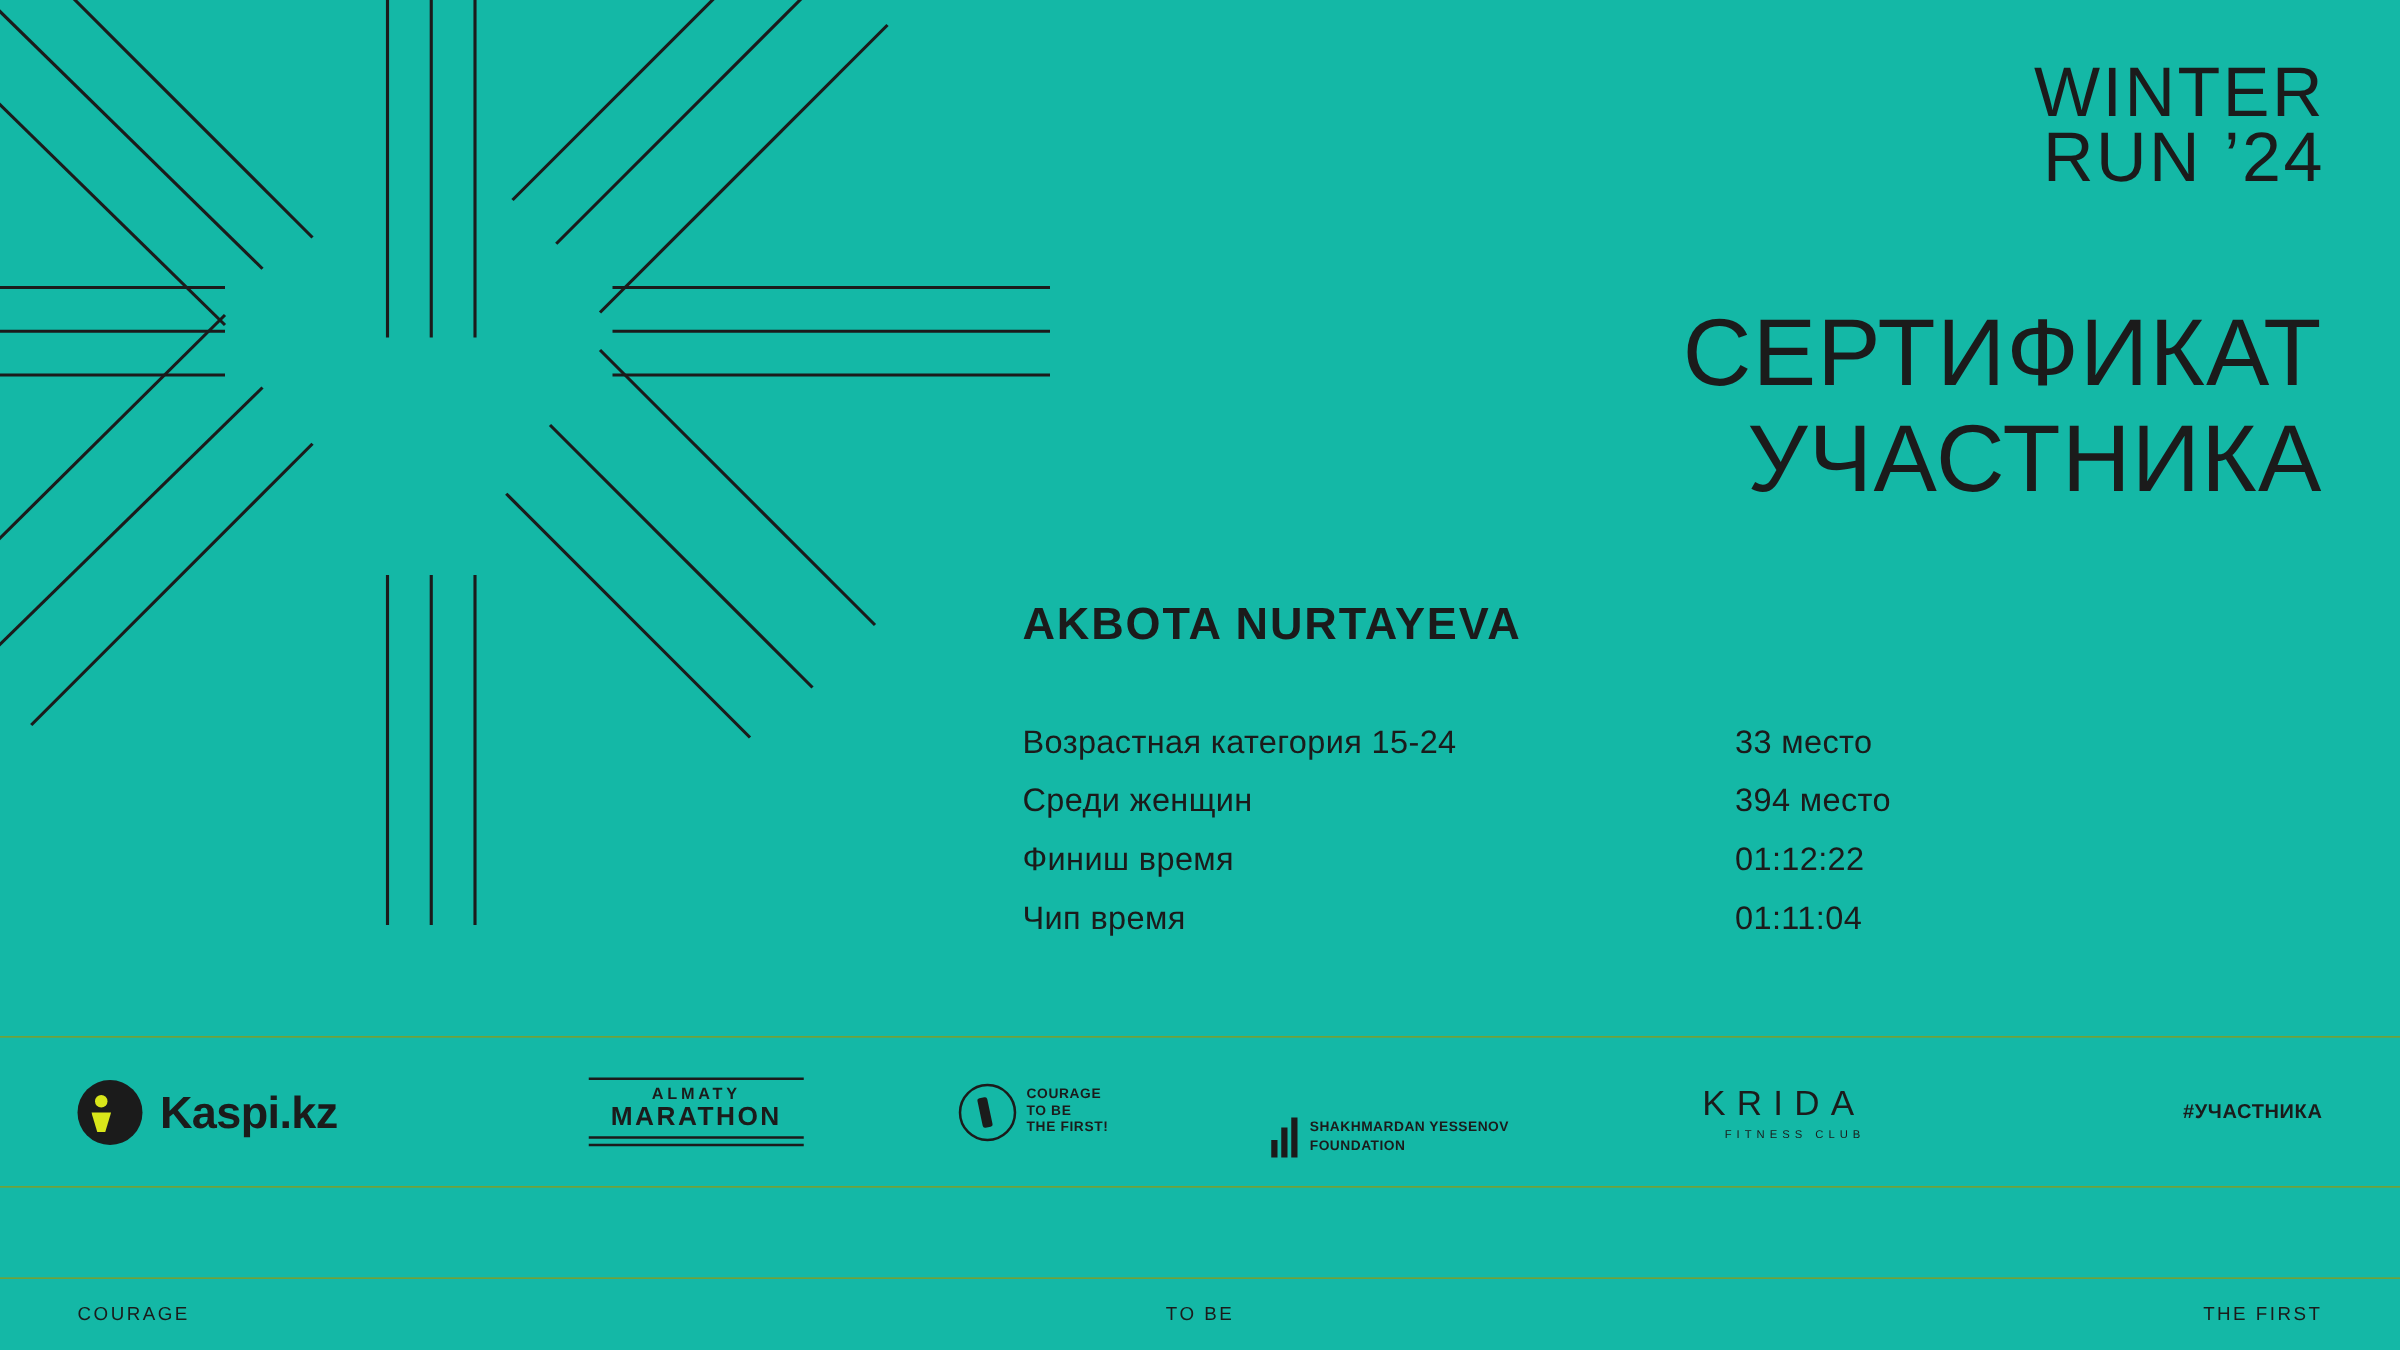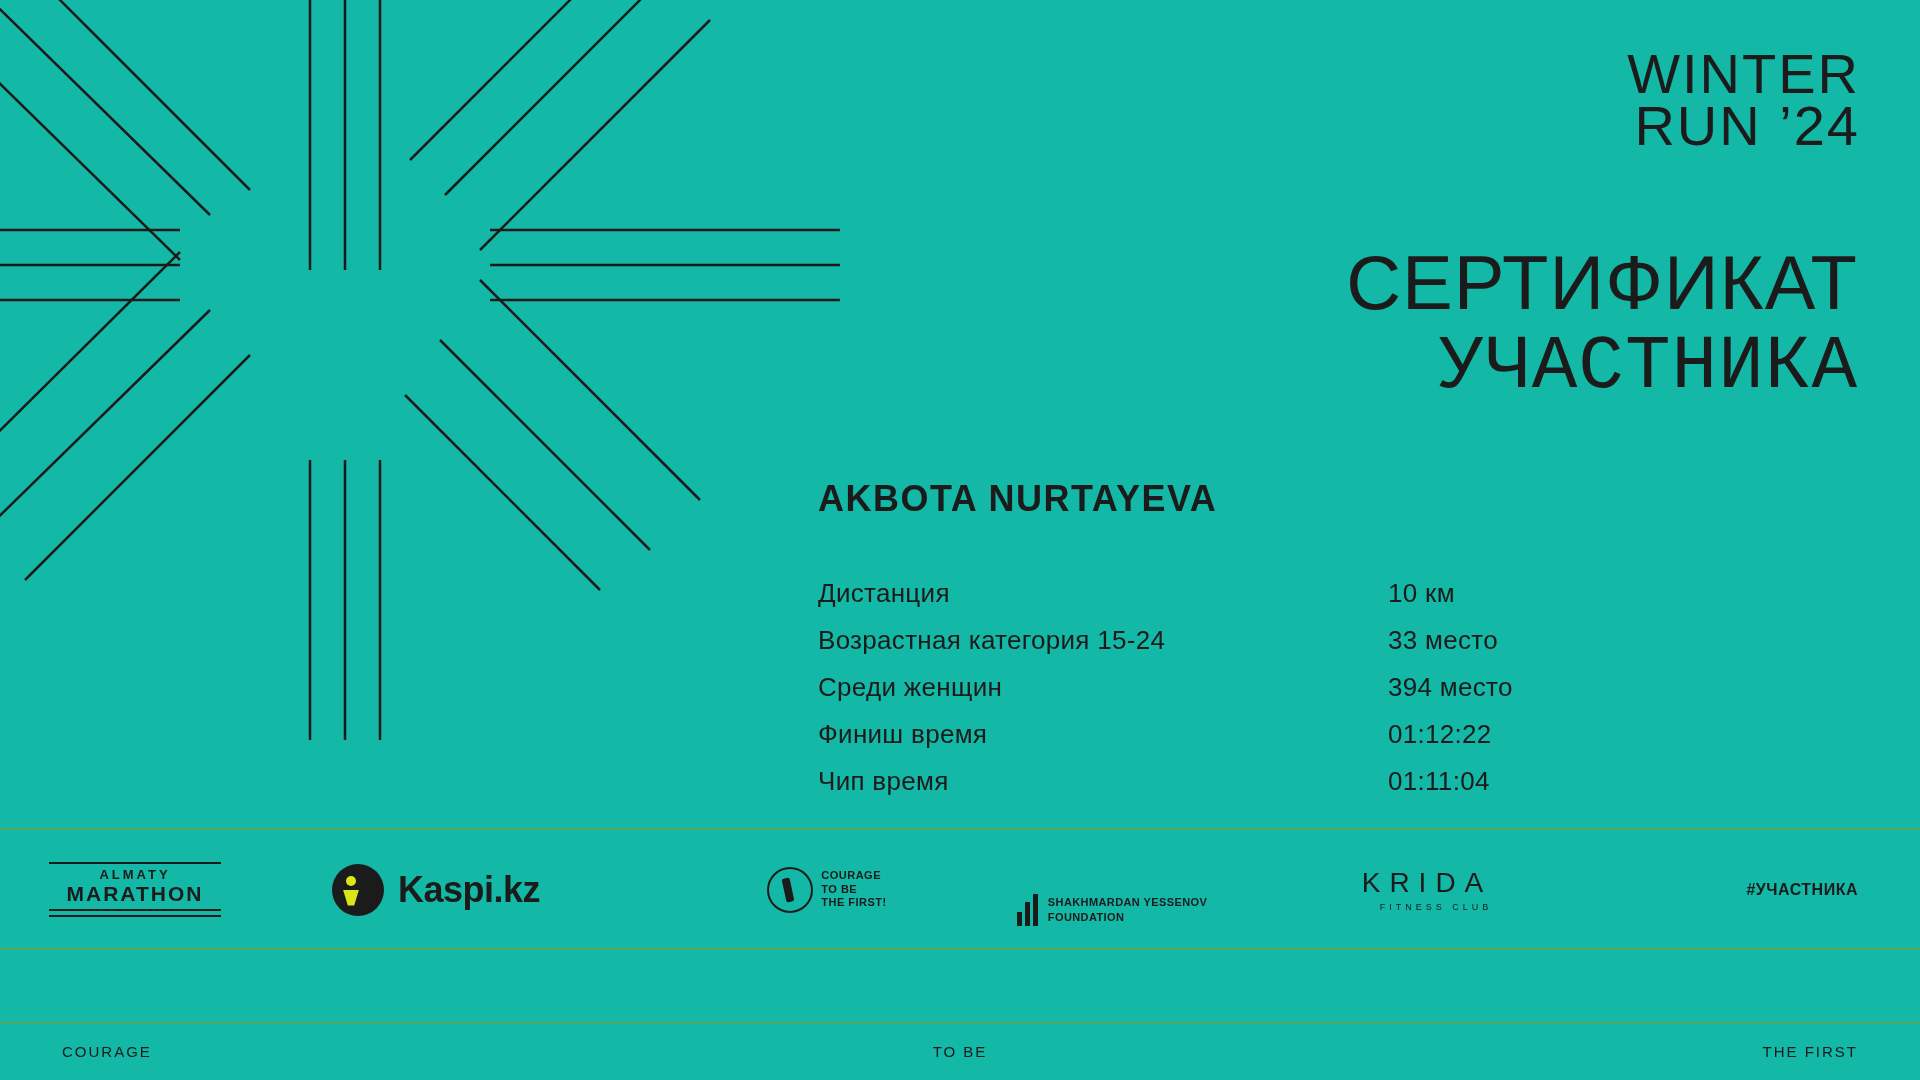--- a/index.html
+++ b/index.html
@@ -51,21 +51,21 @@
     position: absolute;
     right: 62px;
     top: 240px;
     text-align: right;
     font-size: 76px;
     line-height: 1.12;
     font-weight: 400;
     letter-spacing: 1px;
     color: #1b1b1b;
   }
-  .cert-title .l2 { display: block; font-family: Liberation Mono, monospace; }
+  .cert-title .l2 { display: block; }
 
   .participant-name {
     position: absolute;
     left: 818px;
     top: 478px;
     font-size: 36px;
     font-weight: 700;
     letter-spacing: 1.5px;
     color: #1b1b1b;
   }
@@ -257,24 +257,20 @@
 
   <div class="cert-title">
     <span>СЕРТИФИКАТ</span>
     <span class="l2">УЧАСТНИКА</span>
   </div>
 
   <div class="participant-name">AKBOTA NURTAYEVA</div>
 
   <div class="results">
     <div class="result-row">
-      <div class="result-label">Дистанция</div>
-      <div class="result-value">10 км</div>
-    </div>
-    <div class="result-row">
       <div class="result-label">Возрастная категория 15-24</div>
       <div class="result-value">33 место</div>
     </div>
     <div class="result-row">
       <div class="result-label">Среди женщин</div>
       <div class="result-value">394 место</div>
     </div>
     <div class="result-row">
       <div class="result-label">Финиш время</div>
       <div class="result-value">01:12:22</div>
@@ -283,35 +279,35 @@
       <div class="result-label">Чип время</div>
       <div class="result-value">01:11:04</div>
     </div>
   </div>
 
   <div class="hr hr-1"></div>
   <div class="hr hr-2"></div>
   <div class="hr hr-3"></div>
 
   <div class="sponsors">
+
+    <div class="sponsor sp-kaspi">
+      <div class="kaspi-wrap">
+        <span class="kaspi-mark"></span>
+        <span class="kaspi-text">Kaspi.kz</span>
+      </div>
+    </div>
 
     <div class="sponsor sp-almaty">
       <div>
         <div class="almaty-box">
           <div class="almaty-top">ALMATY</div>
           <div class="almaty-bottom">MARATHON</div>
         </div>
         <div class="almaty-rule"></div>
-      </div>
-    </div>
-
-    <div class="sponsor sp-kaspi">
-      <div class="kaspi-wrap">
-        <span class="kaspi-mark"></span>
-        <span class="kaspi-text">Kaspi.kz</span>
       </div>
     </div>
 
     <div class="sponsor sp-courage">
       <div class="courage-wrap">
         <span class="courage-mark"></span>
         <span class="courage-text">
           <span>COURAGE</span><br>
           <span>TO BE</span><br>
           <span>THE FIRST!</span>

